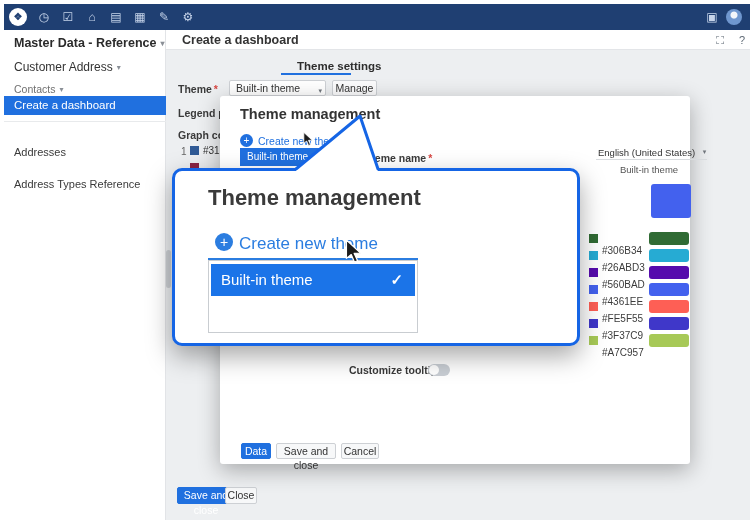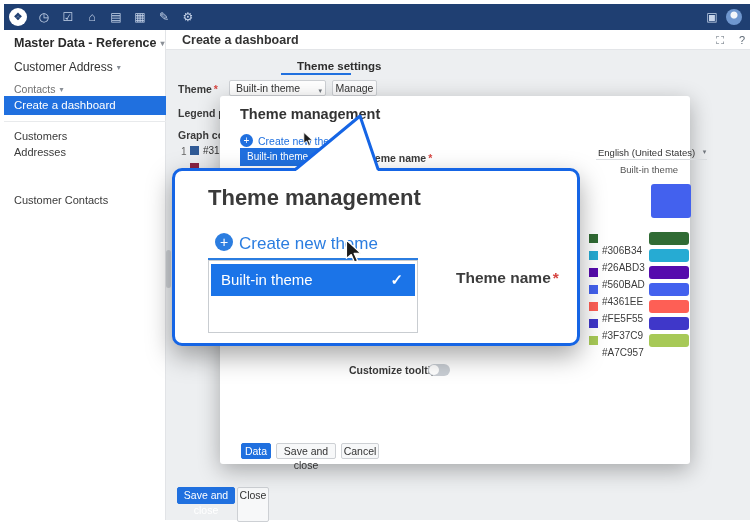--- a/index.html
+++ b/index.html
@@ -118,23 +118,22 @@
       <span>Master Data - Reference</span><span class="chev">▾</span>
     </div>
     <div class="sb-sub">
       <span>Customer Address</span><span class="chev">▾</span>
     </div>
     <div class="sb-actions">
       <span>Contacts</span><span class="chev">▾</span>
     </div>
     <div class="sb-selected">Create a dashboard</div>
     <div class="sb-divider"></div>
-    <div class="sb-item" style="top:98px">Customers</div>
     <div class="sb-item" style="top:114px">Addresses</div>
-    <div class="sb-item" style="top:162px">Customer Contacts</div>
+    <div class="sb-item" style="top:146px">Address Types Reference</div>
   </div>
 
   <div class="main-bg"></div>
   <div class="main-header">
     <span class="mh-title">Create a dashboard</span>
     <span class="mh-icon" style="left:546px">⛶</span>
     <span class="mh-icon" style="left:568px">?</span>
   </div>
 
   <span class="tab active" style="left:293px">Theme settings</span>
@@ -151,21 +150,21 @@
   <span class="flabel" style="left:174px;top:125px">Graph colors</span>
 
   <span class="cnum" style="left:177px;top:142px">1</span>
   <span class="csq-sm" style="left: 186px; top: 142px; background: rgb(49, 91, 150);"></span>
   <span class="chex-sm" style="left:199px;top:141px">#315B</span>
   <span class="csq-sm" style="left: 186px; top: 159px; background: rgb(139, 37, 68);"></span>
 
   <div class="scroll-nub"></div>
 
   <div class="btn-primary abs" style="left:173px;top:483px;width:58px;height:17px;line-height:15px">Save and close</div>
-  <div class="btn-secondary abs" style="left:233px;top:483px;width:32px;height:35px;line-height:15px">Close</div>
+  <div class="btn-secondary abs" style="left:221px;top:483px;width:32px;height:17px;line-height:15px">Close</div>
 
   <div class="dialog">
     <div class="dlg-title">Theme management</div>
     <div class="plus-circle" style="left:20px;top:38px;width:13px;height:13px;font-size:10px;line-height:13px">+</div>
     <div class="dlg-link" style="left:38px;top:39px">Create new theme</div>
     <div class="brow" style="left:20px;top:52px;width:102px;height:18px">
       <span class="blabel">Built-in theme</span>
       <span class="bcheck">✓</span>
     </div>
     <span class="flabel" style="left:142px;top:56px"><span>Theme name</span><span class="req">*</span></span>
@@ -225,21 +224,20 @@
     <div class="co-title">Theme management</div>
     <div class="co-plus">+</div>
     <div class="co-link">Create new theme</div>
     <div class="co-underline"></div>
     <div class="co-listbox">
       <div class="co-brow">
         <span class="blabel">Built-in theme</span>
         <span class="bcheck">✓</span>
       </div>
     </div>
-    <div class="co-tname"><span>Theme name</span><span class="req">*</span></div>
     <svg class="abs cursor-svg" style="left:170px;top:68px" width="17" height="26" viewBox="0 0 12 18">
       <path d="M1,0.5 L1,13.5 L4.4,10.8 L6.7,16.2 L8.9,15.2 L6.5,10 L11,9.8 Z" fill="#1c1c1c" stroke="#ffffff" stroke-width="0.9" stroke-linejoin="round"></path>
     </svg>
   </div>
 
   <svg class="tail-svg" width="746" height="516" viewBox="0 0 746 516">
     <path d="M292,180 L292,165 L356,112 L374,165 L374,180 Z" fill="#ffffff"></path>
     <path d="M292,165 L356,112 L374,165" fill="none" stroke="#1565e5" stroke-width="3" stroke-linecap="round" stroke-linejoin="round"></path>
   </svg>
 

